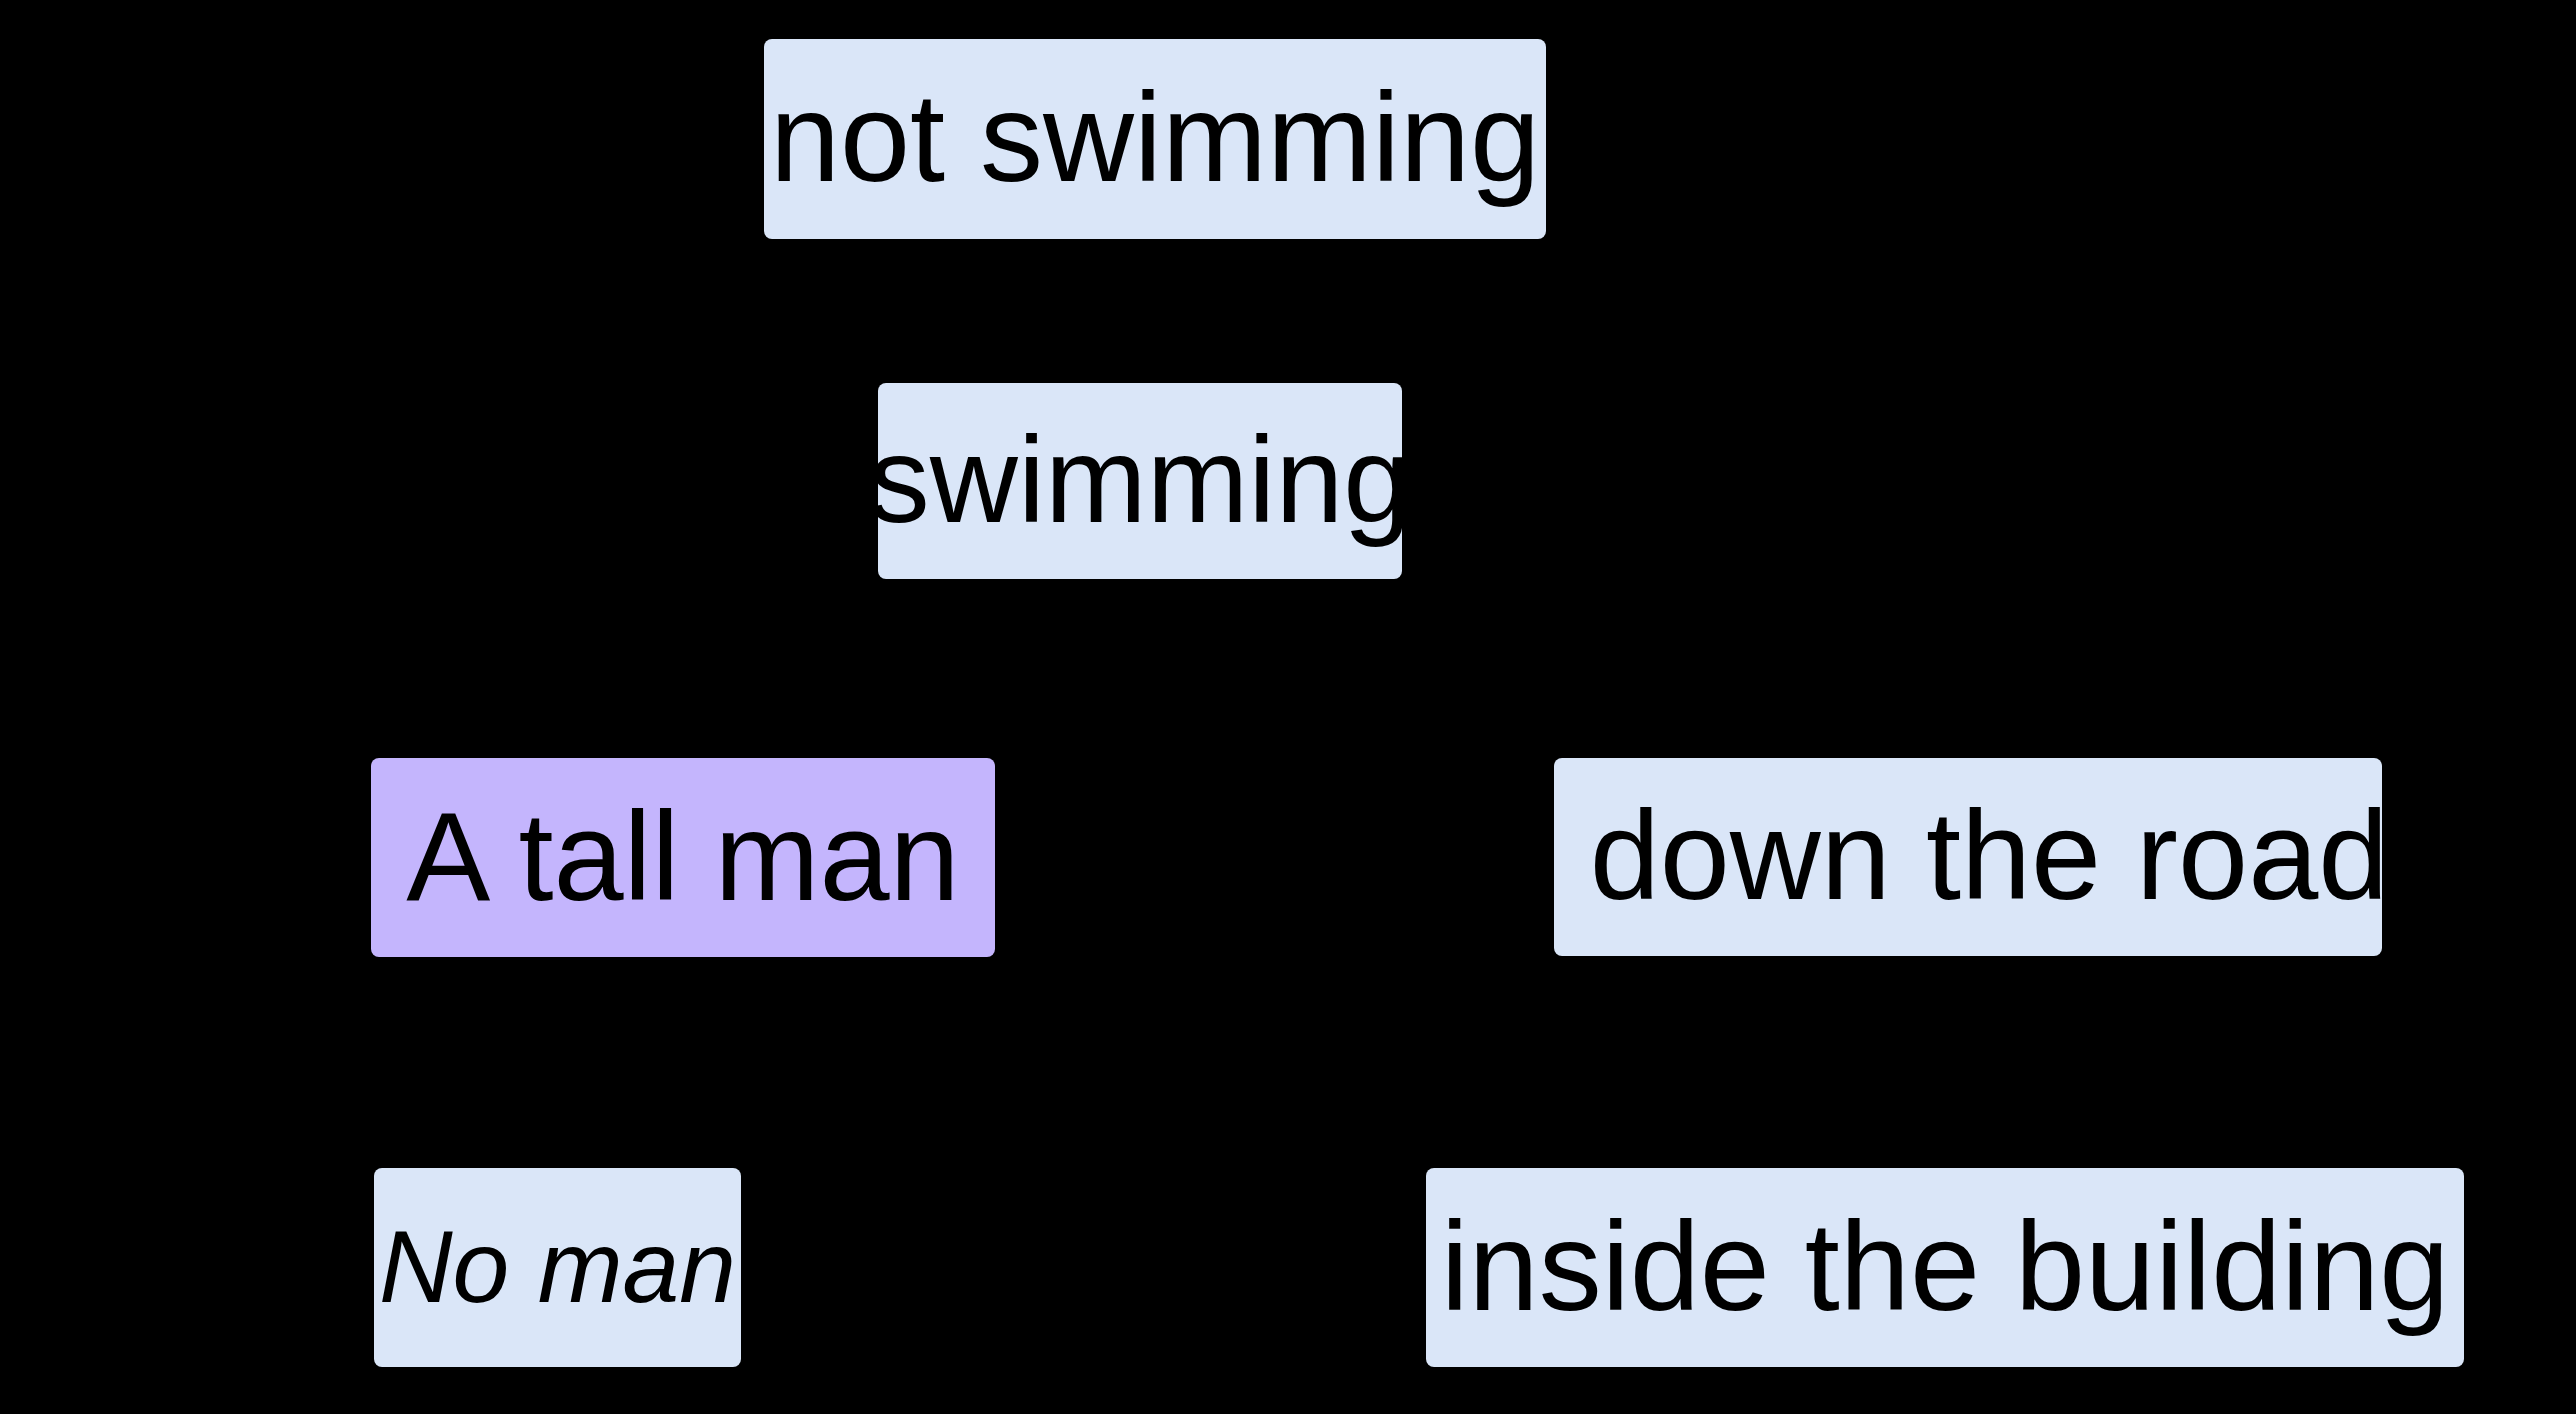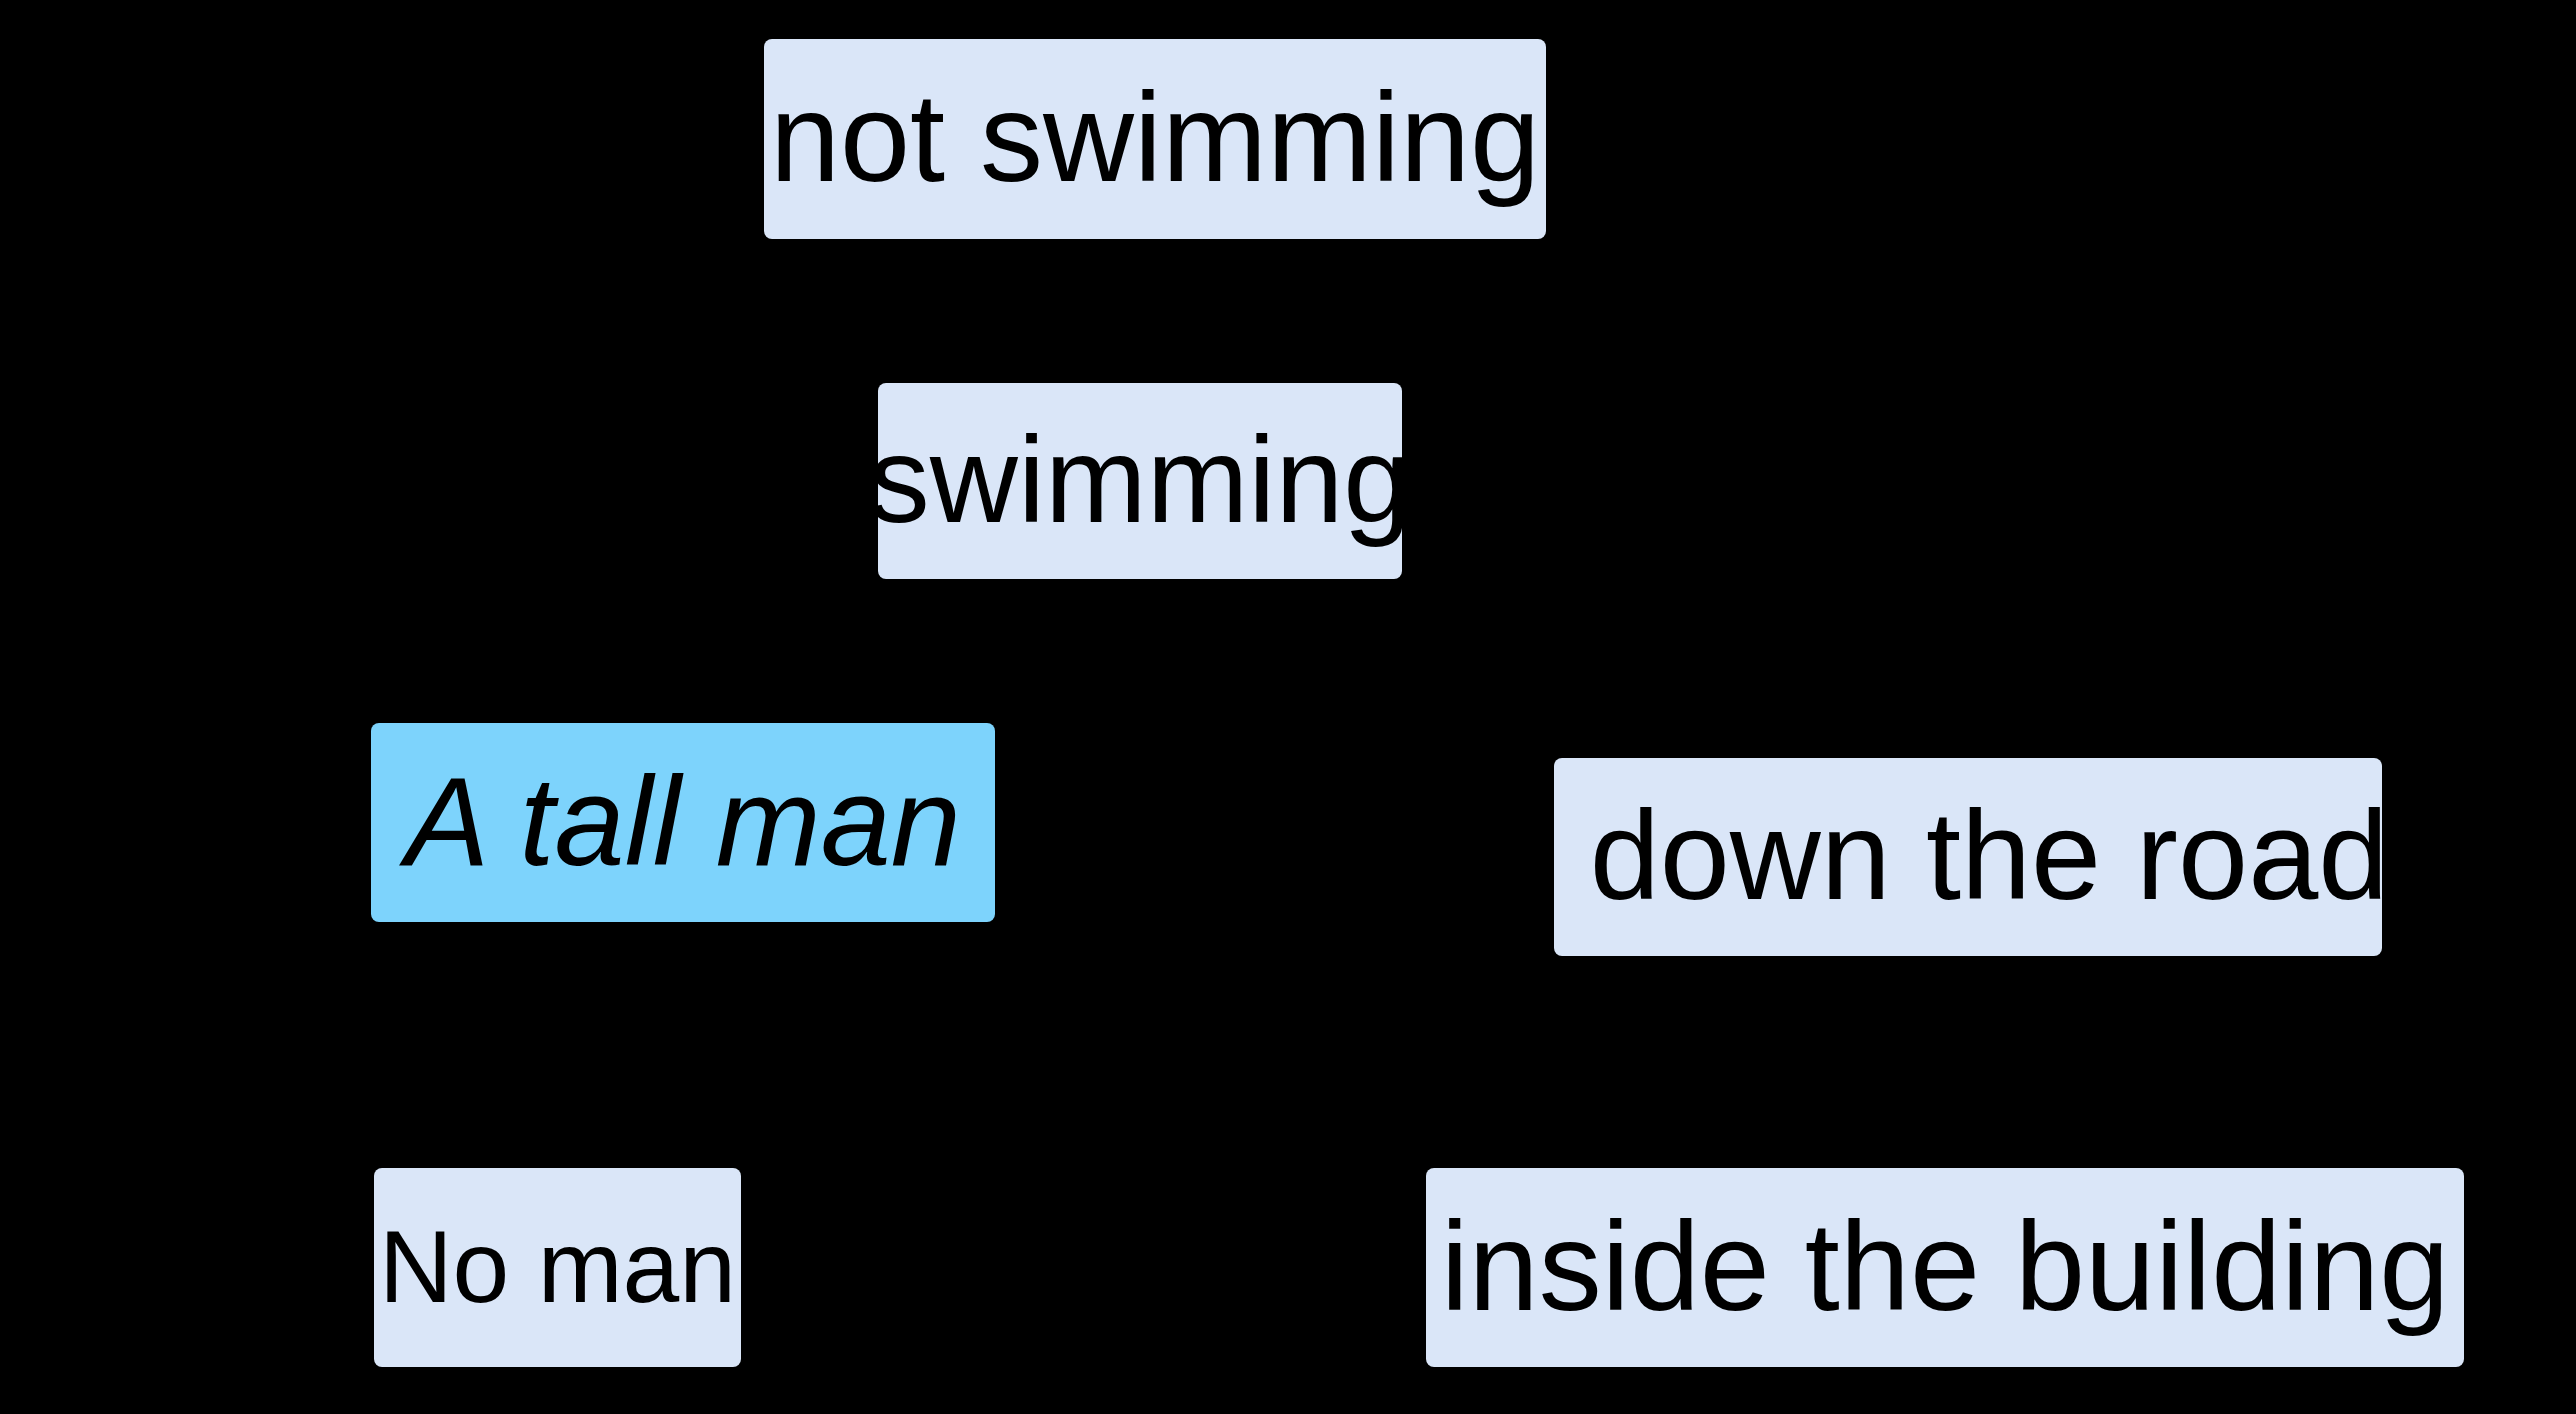--- a/index.html
+++ b/index.html
@@ -43,30 +43,30 @@
 <div id="canvas" style="width: 2576px; height: 1414px; background: rgb(0, 0, 0);">
 
   <div class="phrase-box" style="left: 764px; top: 39px; width: 782px; height: 200px; background: rgb(218, 230, 248); color: rgb(0, 0, 0); font-size: 126px;">
     <span class="phrase-label">not swimming</span>
   </div>
 
   <div class="phrase-box" style="left: 878px; top: 383px; width: 524px; height: 196px; background: rgb(218, 230, 248); color: rgb(0, 0, 0); font-size: 126px;">
     <span class="phrase-label" style="font-size: 122px;">swimming</span>
   </div>
 
-  <div class="phrase-box" style="left: 371px; top: 723px; width: 624px; height: 199px; background: #7dd3fc; color: rgb(0, 0, 0); font-size: 126px; font-style: italic;">
+  <div class="phrase-box" style="left: 371px; top: 758px; width: 624px; height: 199px; background: #c4b5fd; color: rgb(0, 0, 0); font-size: 126px;">
     <span class="phrase-label">A tall man</span>
   </div>
 
   <div class="phrase-box" style="left: 1554px; top: 758px; width: 828px; height: 198px; background: rgb(218, 230, 248); color: rgb(0, 0, 0); font-size: 126px; padding-left: 42px;">
     <span class="phrase-label">down the road</span>
   </div>
 
   <div class="phrase-box" style="left: 374px; top: 1168px; width: 367px; height: 199px; background: rgb(218, 230, 248); color: rgb(0, 0, 0); font-size: 126px;">
-    <span class="phrase-label" style="font-size: 102px;">No man</span>
+    <span class="phrase-label" style="font-size: 102px; font-style: italic;">No man</span>
   </div>
 
   <div class="phrase-box" style="left: 1426px; top: 1168px; width: 1038px; height: 199px; background: rgb(218, 230, 248); color: rgb(0, 0, 0); font-size: 126px;">
     <span class="phrase-label">inside the building</span>
   </div>
 
 </div>
 
 
 </body></html>

